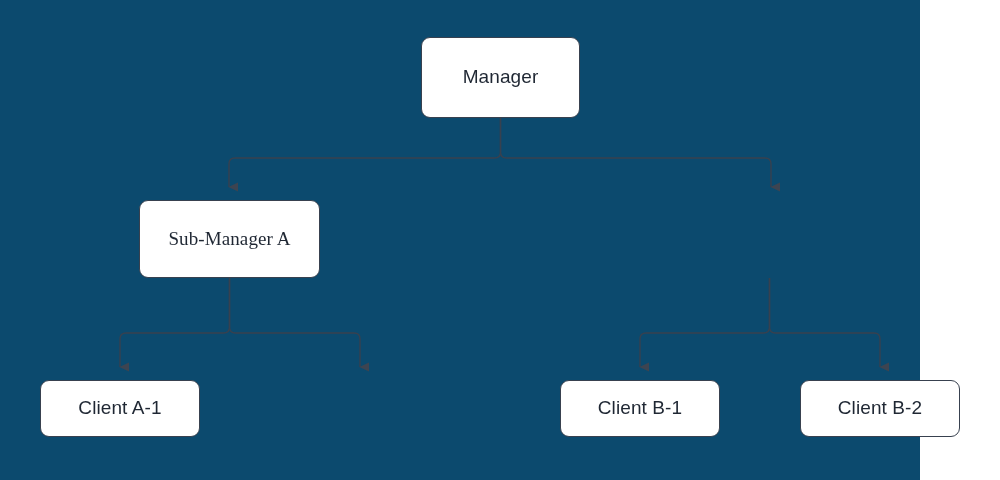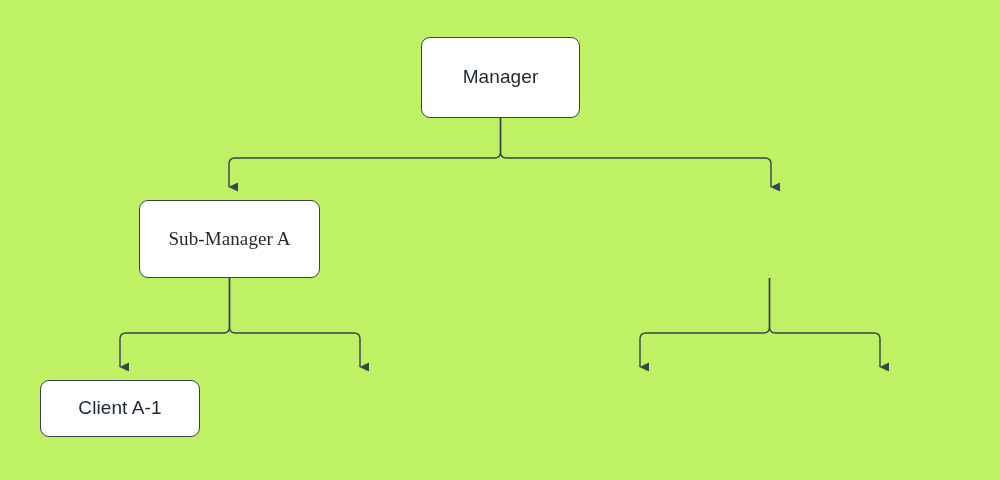--- a/index.html
+++ b/index.html
@@ -8,23 +8,23 @@
     background: #ffffff;
   }
   body {
     width: 1000px;
     height: 480px;
     font-family: "Liberation Sans", sans-serif;
     overflow: hidden;
   }
   #diagram-canvas {
     position: relative;
-    width: 1000px;
+    width: 920px;
     height: 480px;
-    background: #bef264;
+    background: #0c4a6e;
   }
   #connector-layer {
     position: absolute;
     left: 0;
     top: 0;
     width: 1000px;
     height: 480px;
   }
   .node {
     position: absolute;
@@ -78,15 +78,21 @@
   <div class="node" id="node-sub-manager-a" style="left:139px; top:200px; width:181px; height:78px;font-family:Liberation Serif, serif;">
     <span class="node-label">Sub-Manager A</span>
   </div>
 
 
   <div class="node" id="node-client-a-1" style="left:40px; top:380px; width:160px; height:57px;">
     <span class="node-label">Client A-1</span>
   </div>
 
 
+  <div class="node" id="node-client-b-1" style="left:560px; top:380px; width:160px; height:57px;">
+    <span class="node-label">Client B-1</span>
+  </div>
 
+  <div class="node" id="node-client-b-2" style="left:800px; top:380px; width:160px; height:57px;">
+    <span class="node-label">Client B-2</span>
+  </div>
 
 </div>
 
 </body></html>

